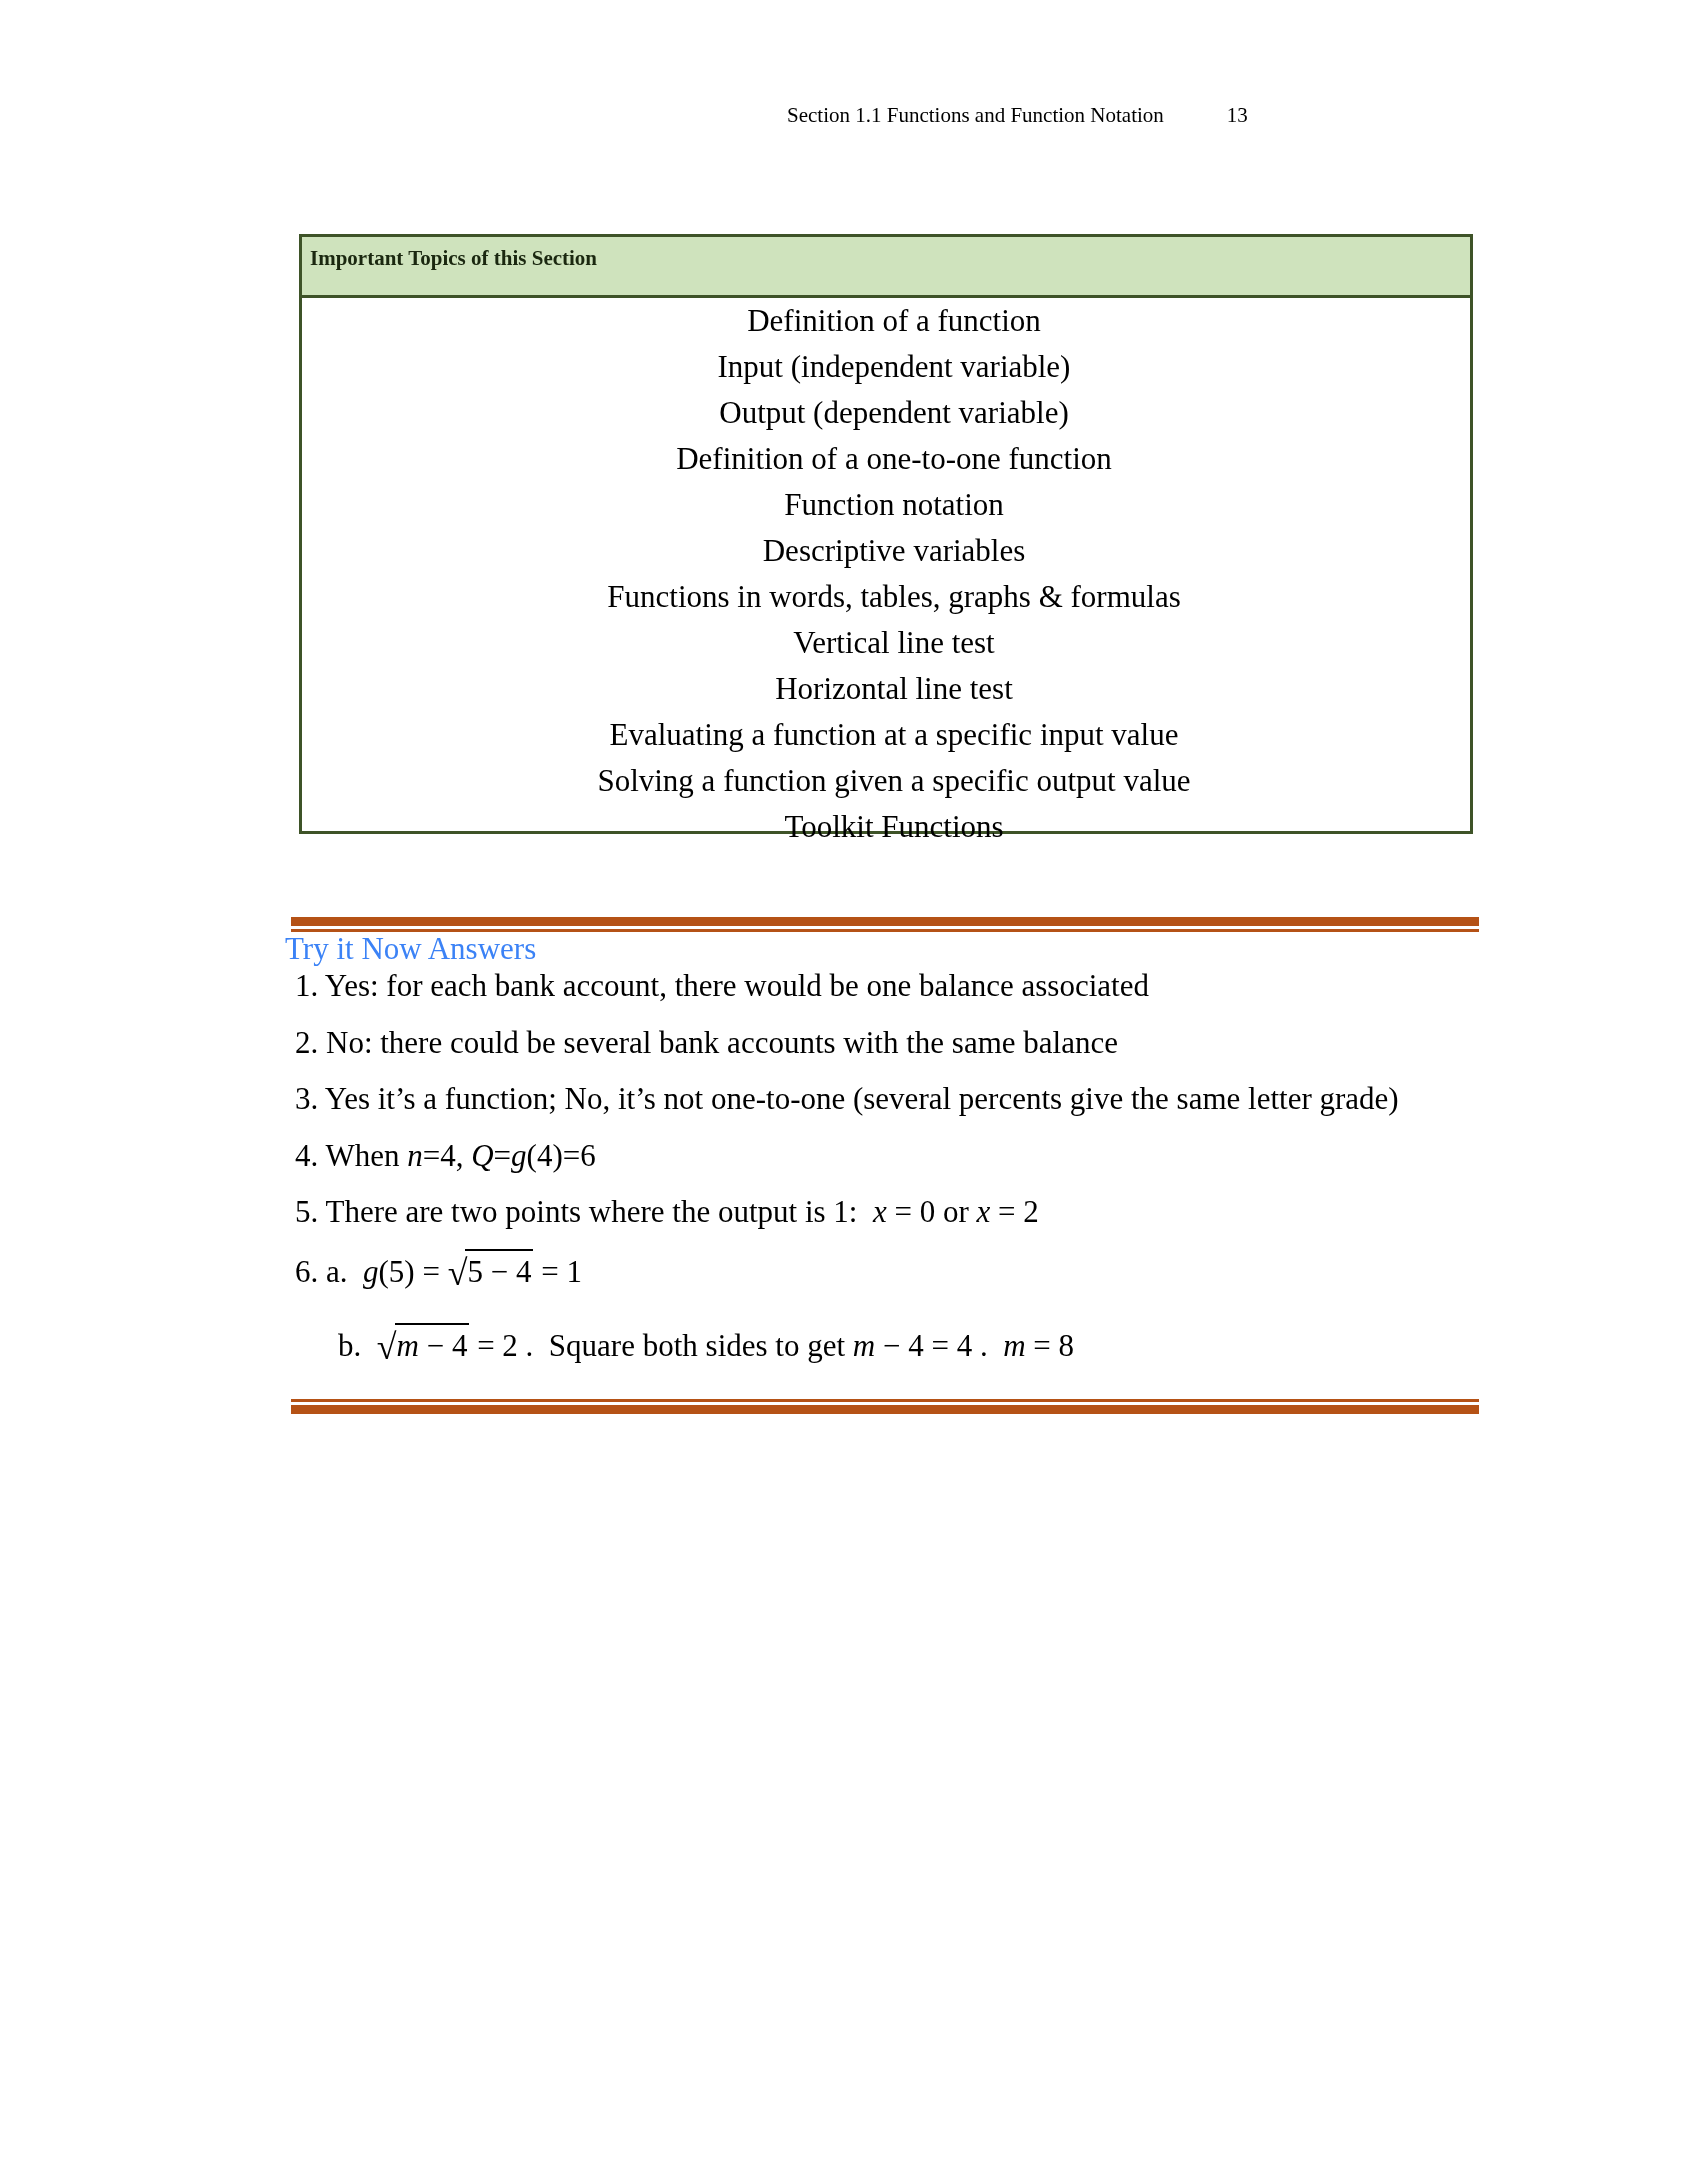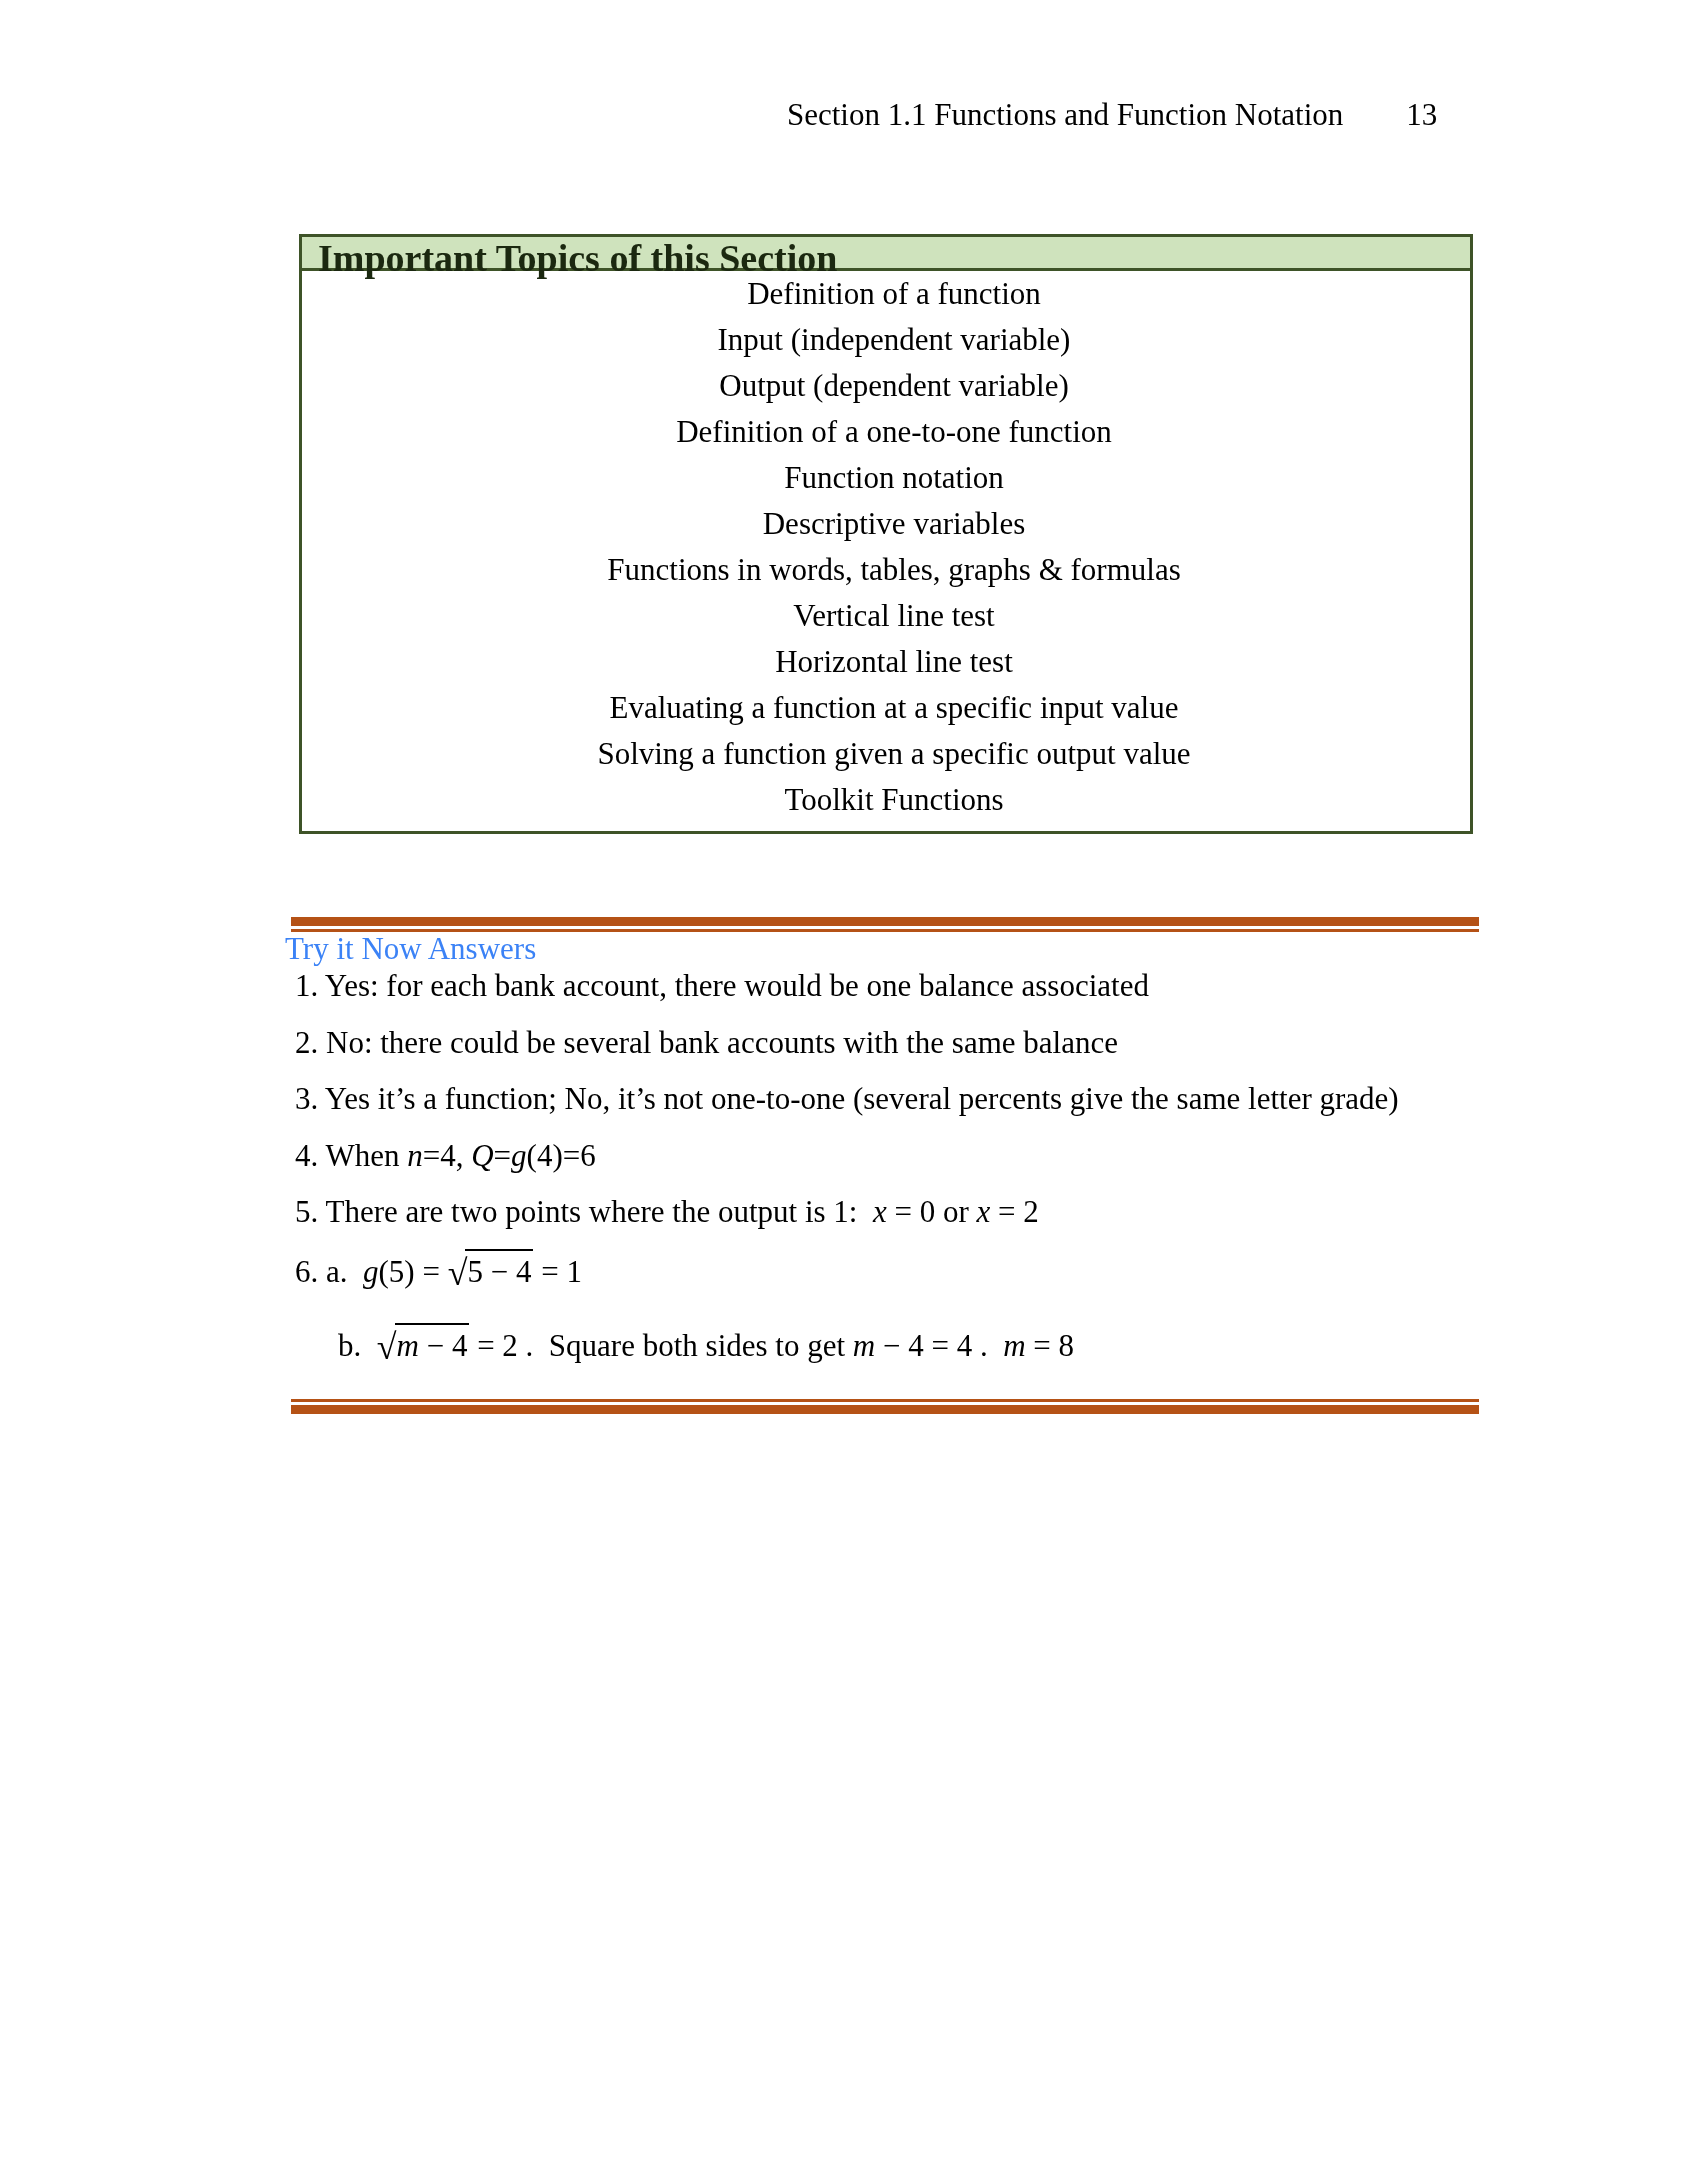--- a/index.html
+++ b/index.html
@@ -12,45 +12,45 @@
       height: 2178px;
       position: relative;
       font-family: "Liberation Serif", "DejaVu Serif", serif;
       color: #000000;
       overflow: hidden;
     }
     .header {
       position: absolute;
       top: 95px;
       left: 787px;
-      font-size: 31px;
+      font-size: 21px;
       line-height: 40px;
       white-space: nowrap;
     }
     .header .page-num {
       display: inline-block;
       margin-left: 63px;
     }
     .topics-box {
       position: absolute;
       left: 299px;
       top: 234px;
       width: 1174px;
       height: 600px;
       border: 3px solid #3e5328;
       box-sizing: border-box;
     }
     .topics-head {
       background: #cfe3bd;
       border-bottom: 3px solid #3e5328;
-      height: 34px;
+      height: 61px;
       box-sizing: border-box;
-      padding-left: 16px;
+      padding-left: 8px;
       font-weight: bold;
-      font-size: 38px;
+      font-size: 21px;
       line-height: 43px;
       color: #1b2810;
     }
     .topics-list {
       list-style: none;
       margin: 0;
       padding: 0 0 0 16px;
       text-align: center;
     }
     .topics-list li {

